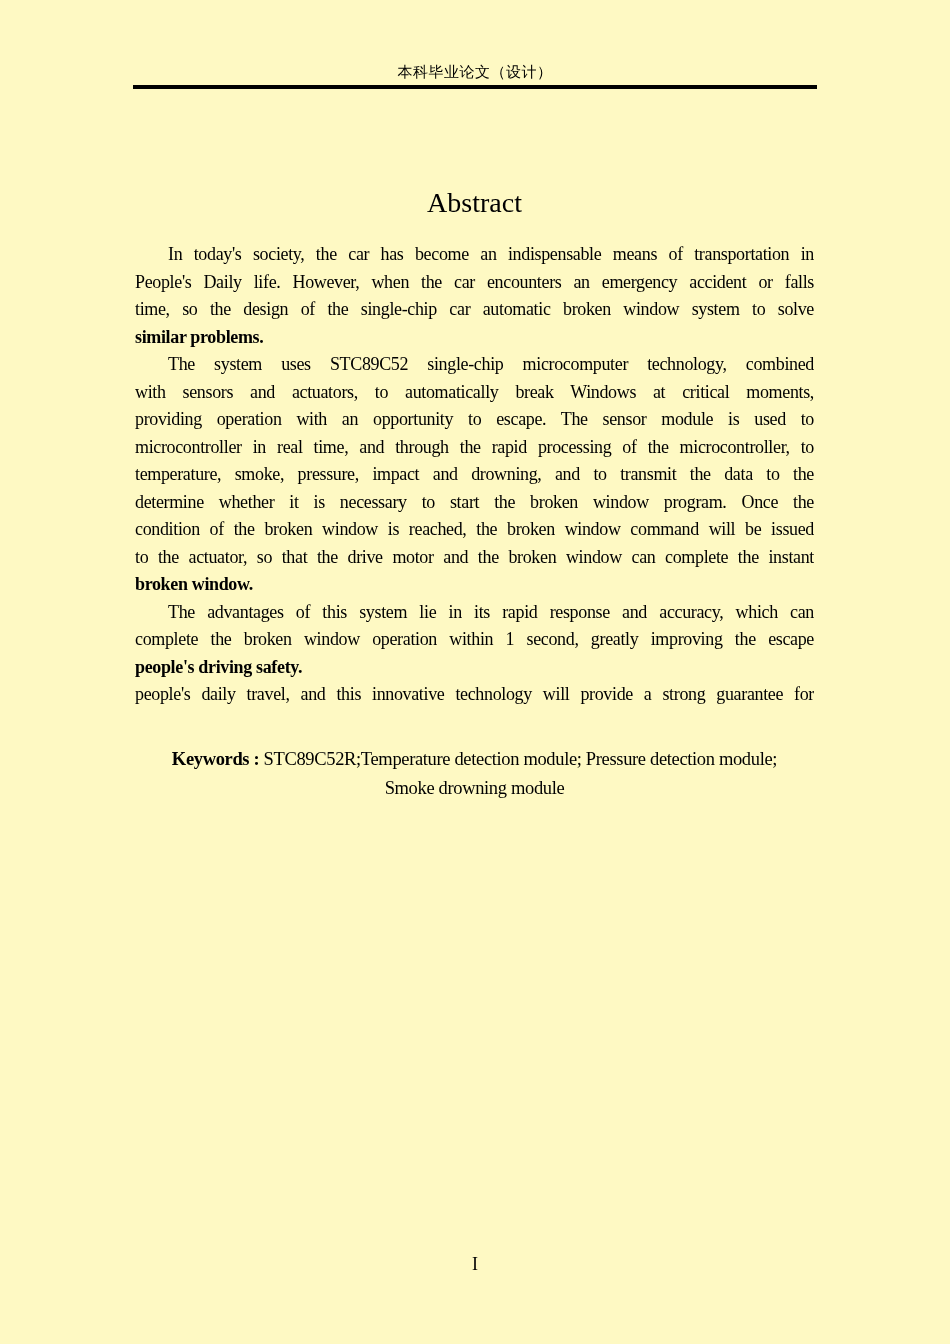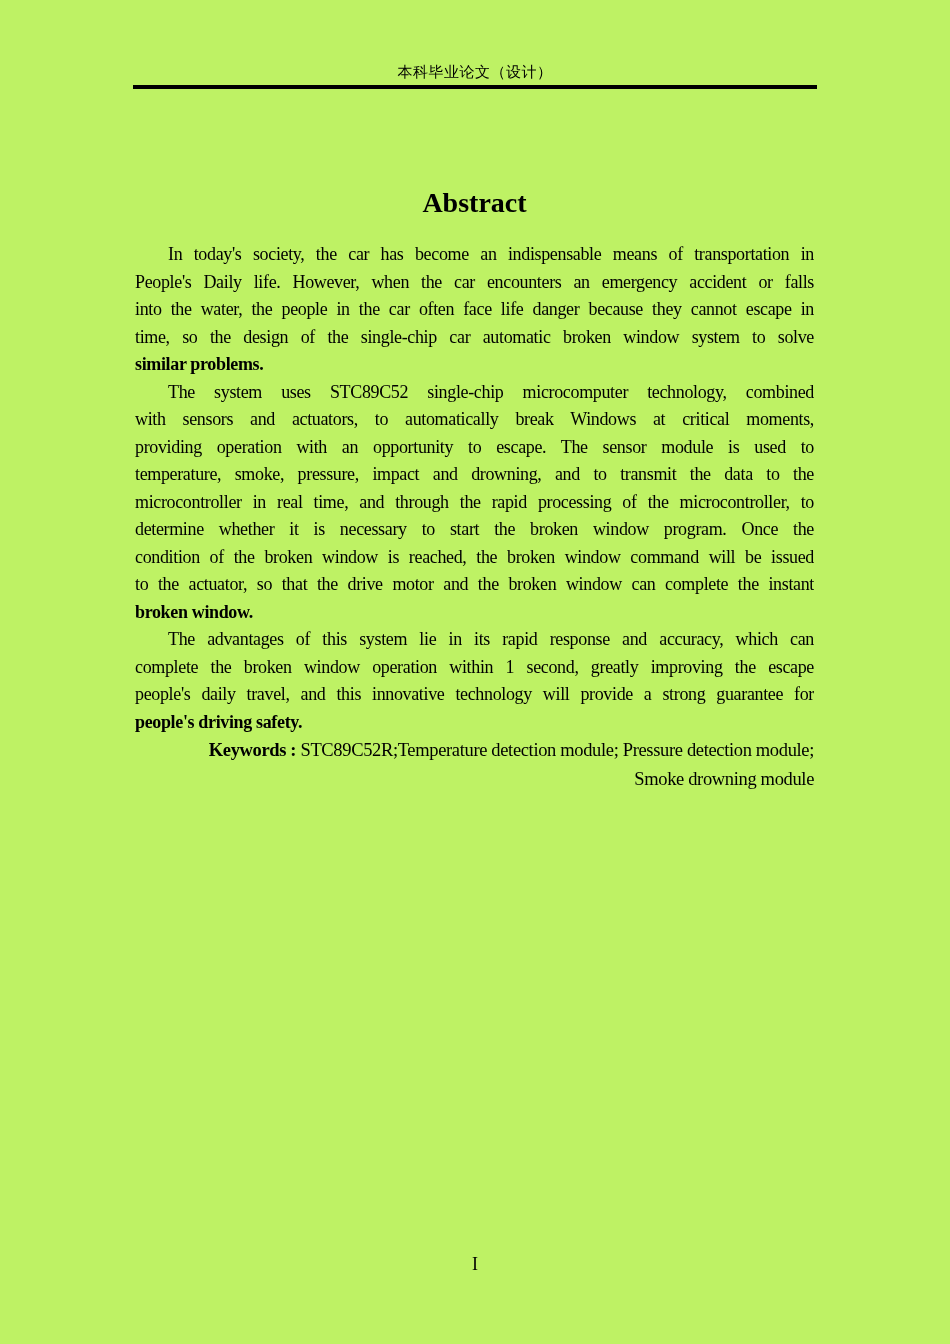--- a/index.html
+++ b/index.html
@@ -4,21 +4,21 @@
 <style>
   html, body {
     margin: 0;
     padding: 0;
     background: #ffffff;
   }
   .page {
     position: relative;
     width: 950px;
     height: 1344px;
-    background: #bef264;
+    background: #fef9c3;
     color: #000000;
     font-family: "Liberation Serif", "DejaVu Serif", serif;
     overflow: hidden;
   }
   .header-title {
     padding-top: 63px;
     text-align: center;
     font-size: 15px;
     line-height: 19px;
     letter-spacing: 0.5px;
@@ -28,21 +28,21 @@
     background: #000000;
     margin: 3px 133px 0 133px;
   }
   .content {
     margin: 0 136px 0 135px; 
   }
   .doc-title {
     margin: 95px 0 0 0;
     text-align: center;
     font-size: 28px;
-    font-weight: bold;
+    font-weight: normal;
     line-height: 38px;
   }
   .body-text {
     margin-top: 19px;
     font-size: 18px;
     line-height: 27.5px;
     letter-spacing: -0.35px;
   }
   .line {
     text-align: justify;
@@ -51,24 +51,25 @@
     overflow: hidden;
   }
   .line.last {
     text-align-last: left;
     font-weight: bold;
   }
   .para .line:first-child {
     text-indent: 33px;
   }
   .keywords {
+    margin-top: 36px;
     font-size: 18.5px;
     line-height: 29px;
     letter-spacing: -0.35px;
-    text-align: right;
+    text-align: center;
   }
   .kw-label {
     font-weight: bold;
   }
   .footer {
     position: absolute;
     top: 1253px;
     left: 0;
     width: 100%;
     text-align: center;
@@ -86,40 +87,39 @@
     <div class="header-rule"></div>
   </div>
 
   <div class="content">
     <h1 class="doc-title">Abstract</h1>
 
     <div id="paragraphs" class="body-text">
         <div class="para">
           <div class="line">In today's society, the car has become an indispensable means of transportation in</div>
           <div class="line">People's Daily life. However, when the car encounters an emergency accident or falls</div>
-          <div class="line">into the water, the people in the car often face life danger because they cannot escape in</div>
           <div class="line">time, so the design of the single-chip car automatic broken window system to solve</div>
           <div class="line last">similar problems.</div>
         </div>
         <div class="para">
           <div class="line">The system uses STC89C52 single-chip microcomputer technology, combined</div>
           <div class="line">with sensors and actuators, to automatically break Windows at critical moments,</div>
           <div class="line">providing operation with an opportunity to escape. The sensor module is used to</div>
+          <div class="line">microcontroller in real time, and through the rapid processing of the microcontroller, to</div>
           <div class="line">temperature, smoke, pressure, impact and drowning, and to transmit the data to the</div>
-          <div class="line">microcontroller in real time, and through the rapid processing of the microcontroller, to</div>
           <div class="line">determine whether it is necessary to start the broken window program. Once the</div>
           <div class="line">condition of the broken window is reached, the broken window command will be issued</div>
           <div class="line">to the actuator, so that the drive motor and the broken window can complete the instant</div>
           <div class="line last">broken window.</div>
         </div>
         <div class="para">
           <div class="line">The advantages of this system lie in its rapid response and accuracy, which can</div>
           <div class="line">complete the broken window operation within 1 second, greatly improving the escape</div>
+          <div class="line last">people's driving safety.</div>
           <div class="line">people's daily travel, and this innovative technology will provide a strong guarantee for</div>
-          <div class="line last">people's driving safety.</div>
         </div>
       </div>
 
     <div class="keywords">
       <div class="kw-line"><span class="kw-label">Keywords :</span><span> STC89C52R;Temperature detection module; Pressure detection module;</span></div>
       <div class="kw-line">Smoke drowning module</div>
     </div>
   </div>
 
   <div class="footer">

